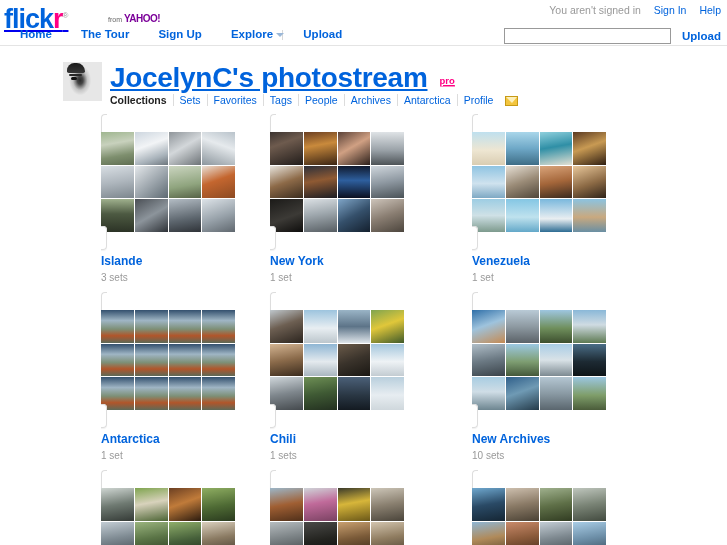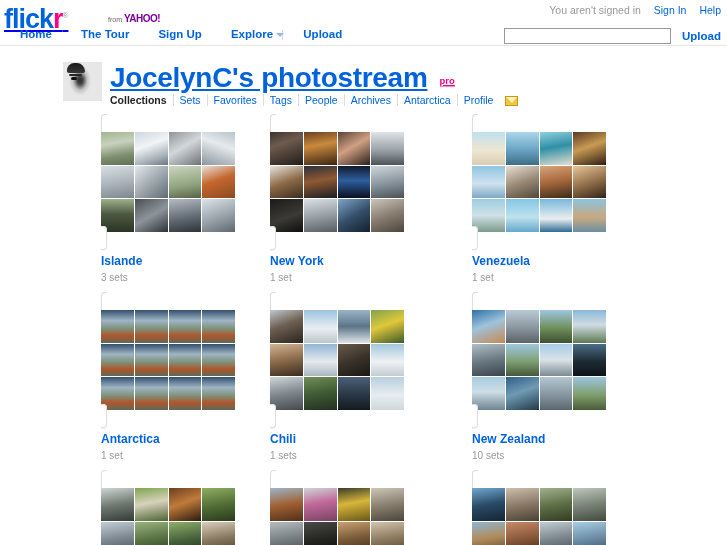--- a/index.html
+++ b/index.html
@@ -567,21 +567,21 @@
             <div class="thumb t-nz5"></div>
             <div class="thumb t-nz6"></div>
             <div class="thumb t-nz7"></div>
             <div class="thumb t-nz8"></div>
             <div class="thumb t-nz9"></div>
             <div class="thumb t-nz10"></div>
             <div class="thumb t-nz11"></div>
             <div class="thumb t-nz12"></div>
           </div>
       </a>
-      <a href="#" class="c-name">New Zealand</a>
+      <a href="#" class="c-name">New Archives</a>
       <span class="c-count">10 sets</span>
     </div>
   </div>
 
   <div class="grid-row">
     <div class="collection col-0">
       <a href="#" class="card">
         <div class="thumbs">
             <div class="thumb t-r3a1"></div>
             <div class="thumb t-r3a2"></div>

